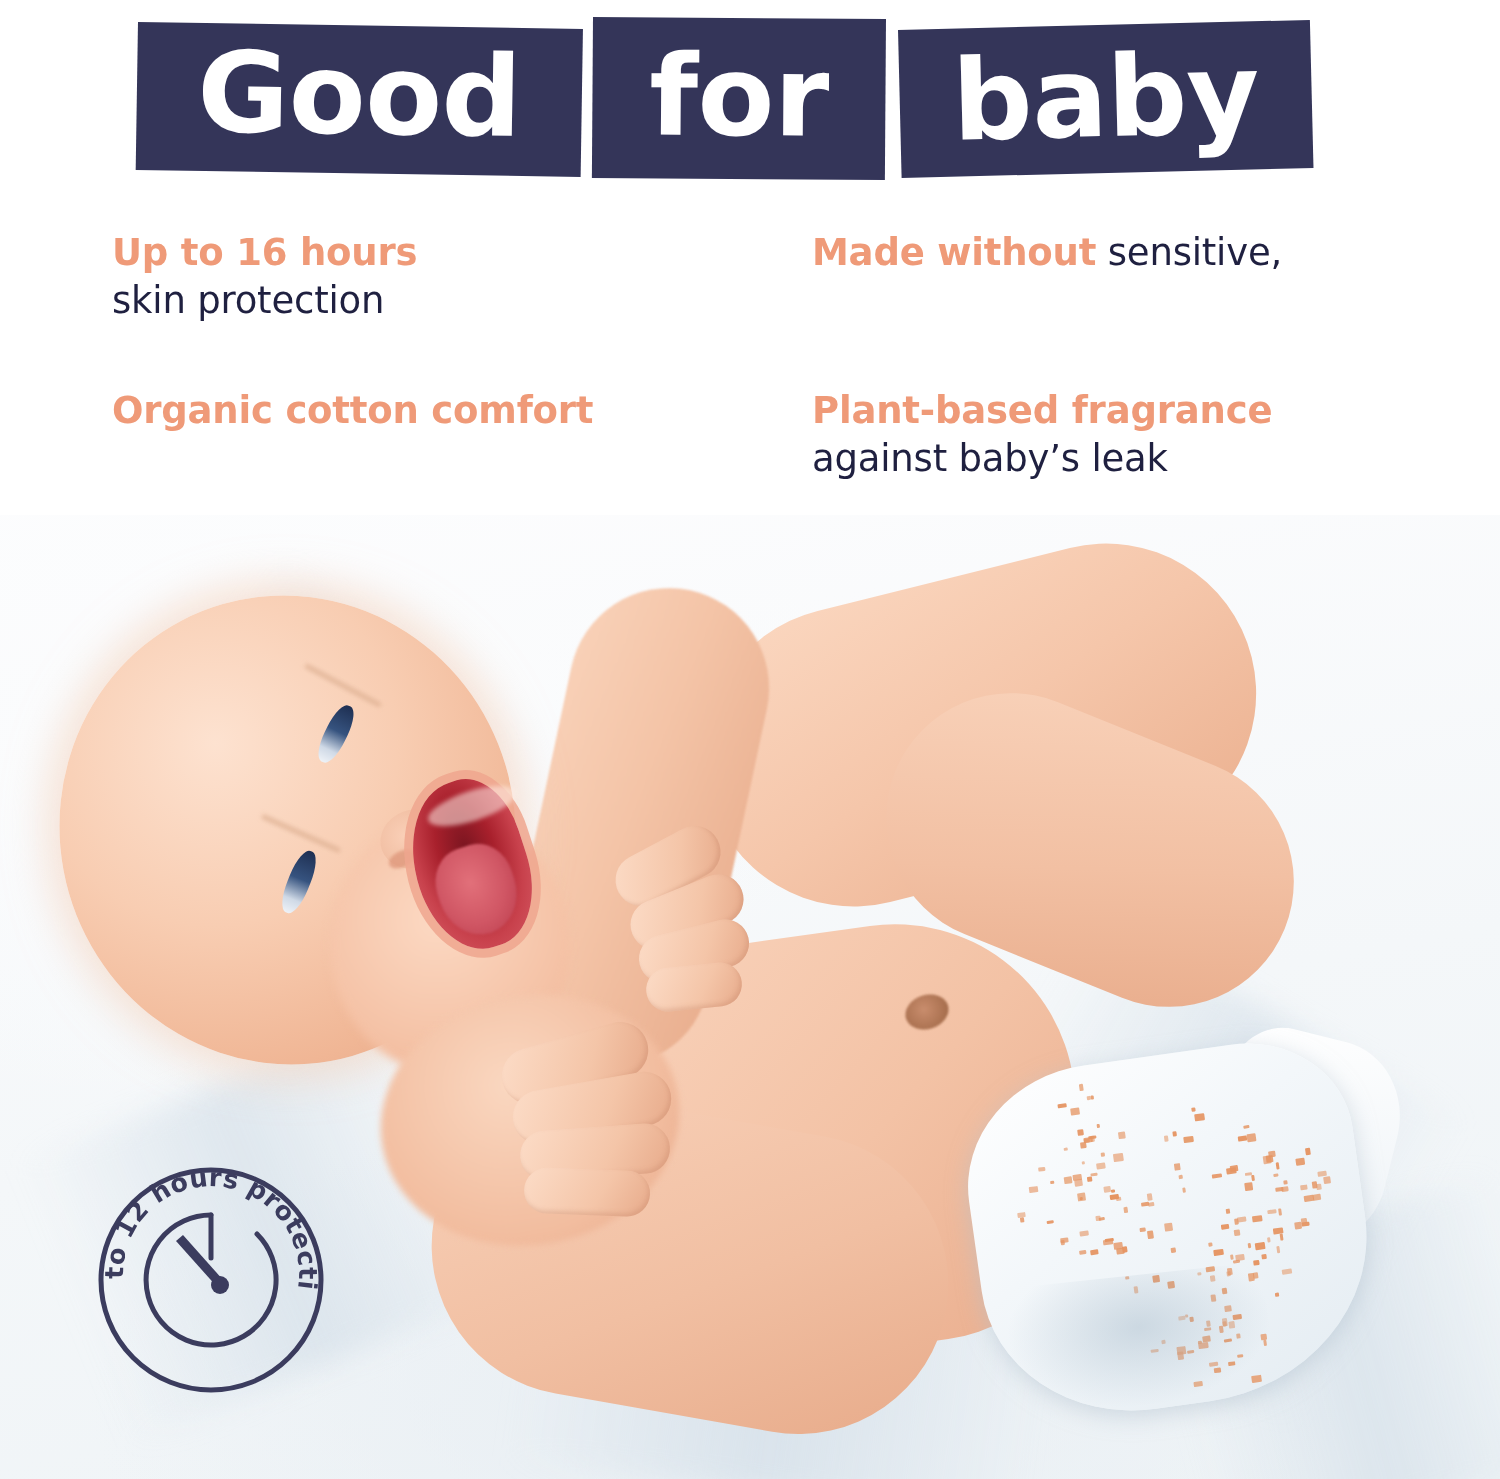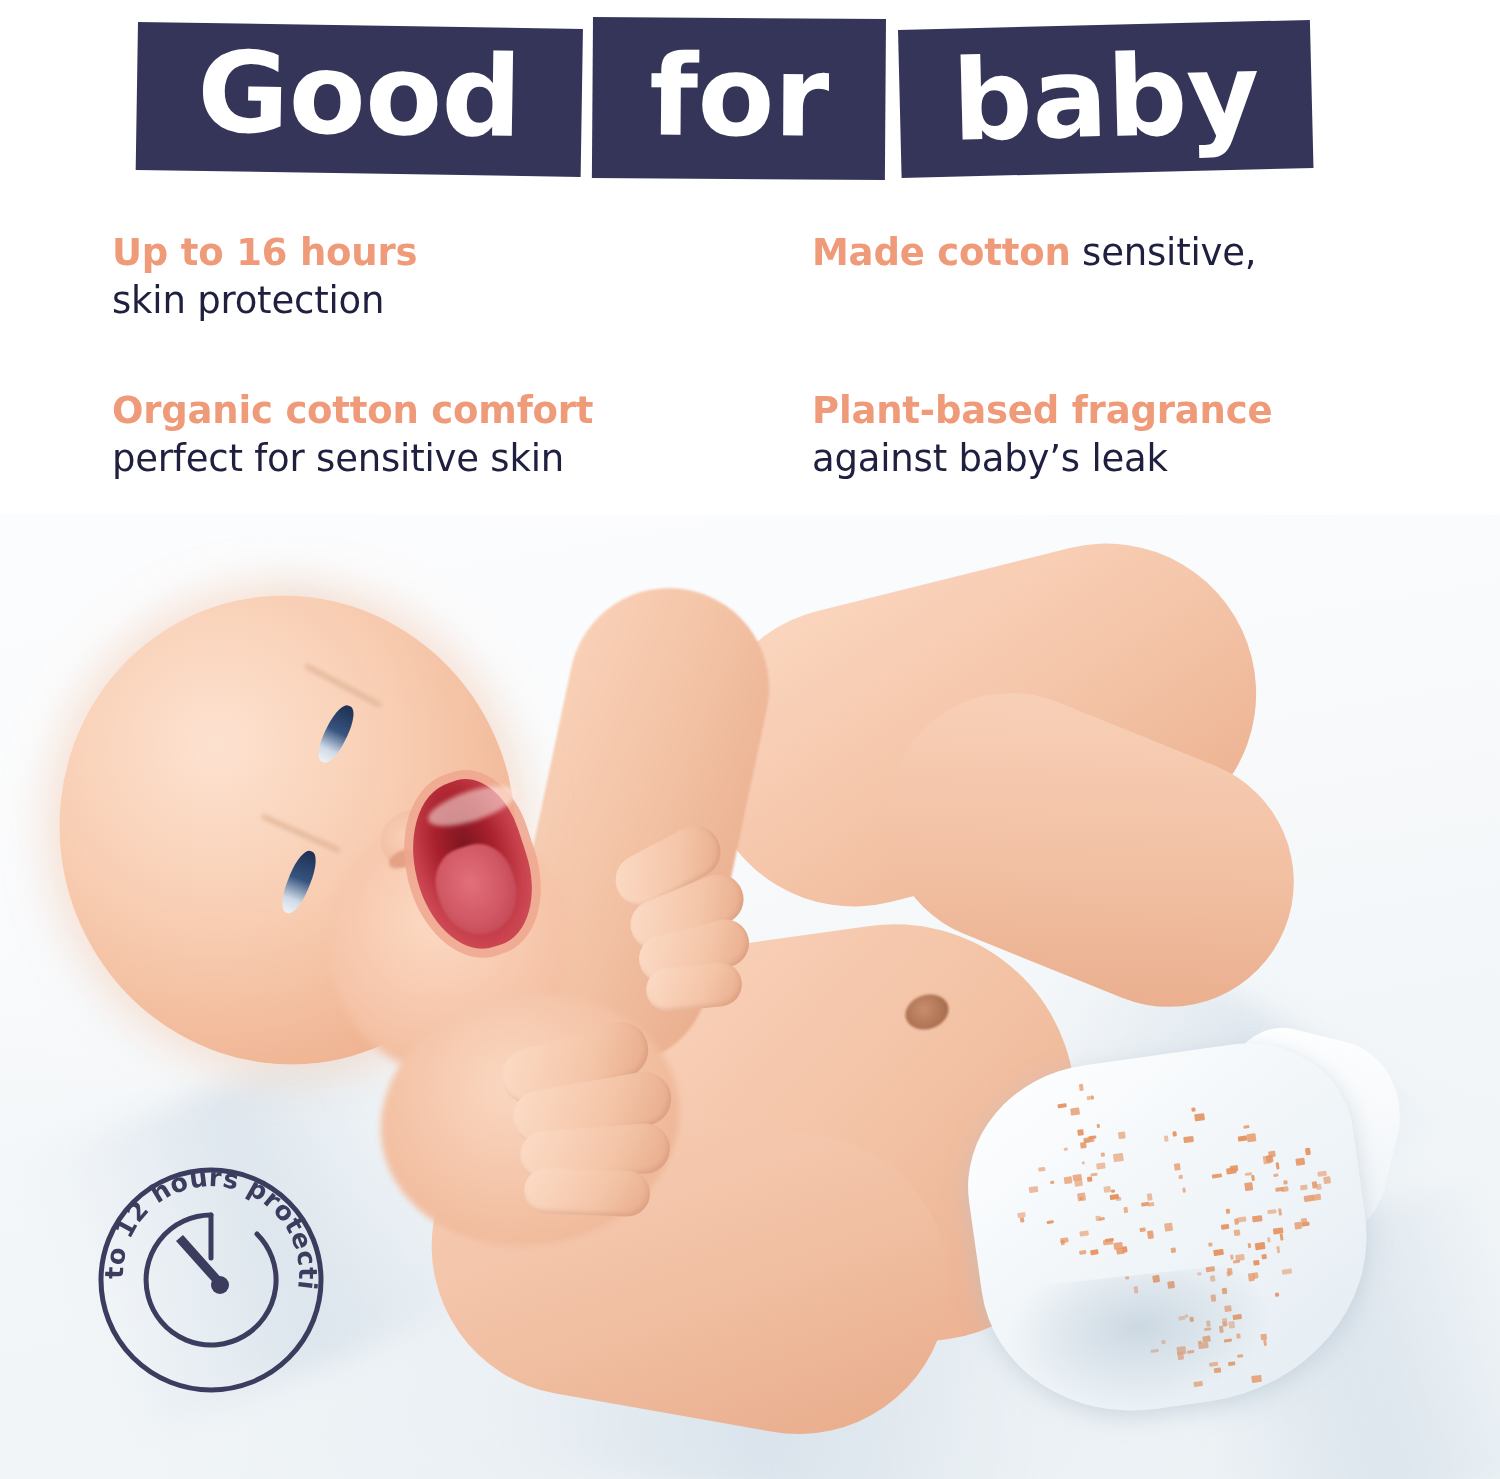--- a/index.html
+++ b/index.html
@@ -387,29 +387,28 @@
 
     <div class="feat" id="feat-0">
       <div class="feat-line">
         <span class="feat-strong">Up to 16 hours</span><span class="feat-rest"></span>
       </div>
       <div class="feat-sub">skin protection</div>
     </div>
 
     <div class="feat" id="feat-1">
       <div class="feat-line">
-        <span class="feat-strong">Made cotton</span><span class="feat-rest"> sensitive,</span>
+        <span class="feat-strong">Made without</span><span class="feat-rest"> sensitive,</span>
       </div>
     </div>
 
     <div class="feat" id="feat-2">
       <div class="feat-line">
         <span class="feat-strong">Organic cotton comfort</span><span class="feat-rest"></span>
       </div>
-      <div class="feat-sub">perfect for sensitive skin</div>
     </div>
 
     <div class="feat" id="feat-3">
       <div class="feat-line">
         <span class="feat-strong">Plant-based fragrance</span><span class="feat-rest"></span>
       </div>
       <div class="feat-sub">against baby’s leak</div>
     </div>
 
   </div>

